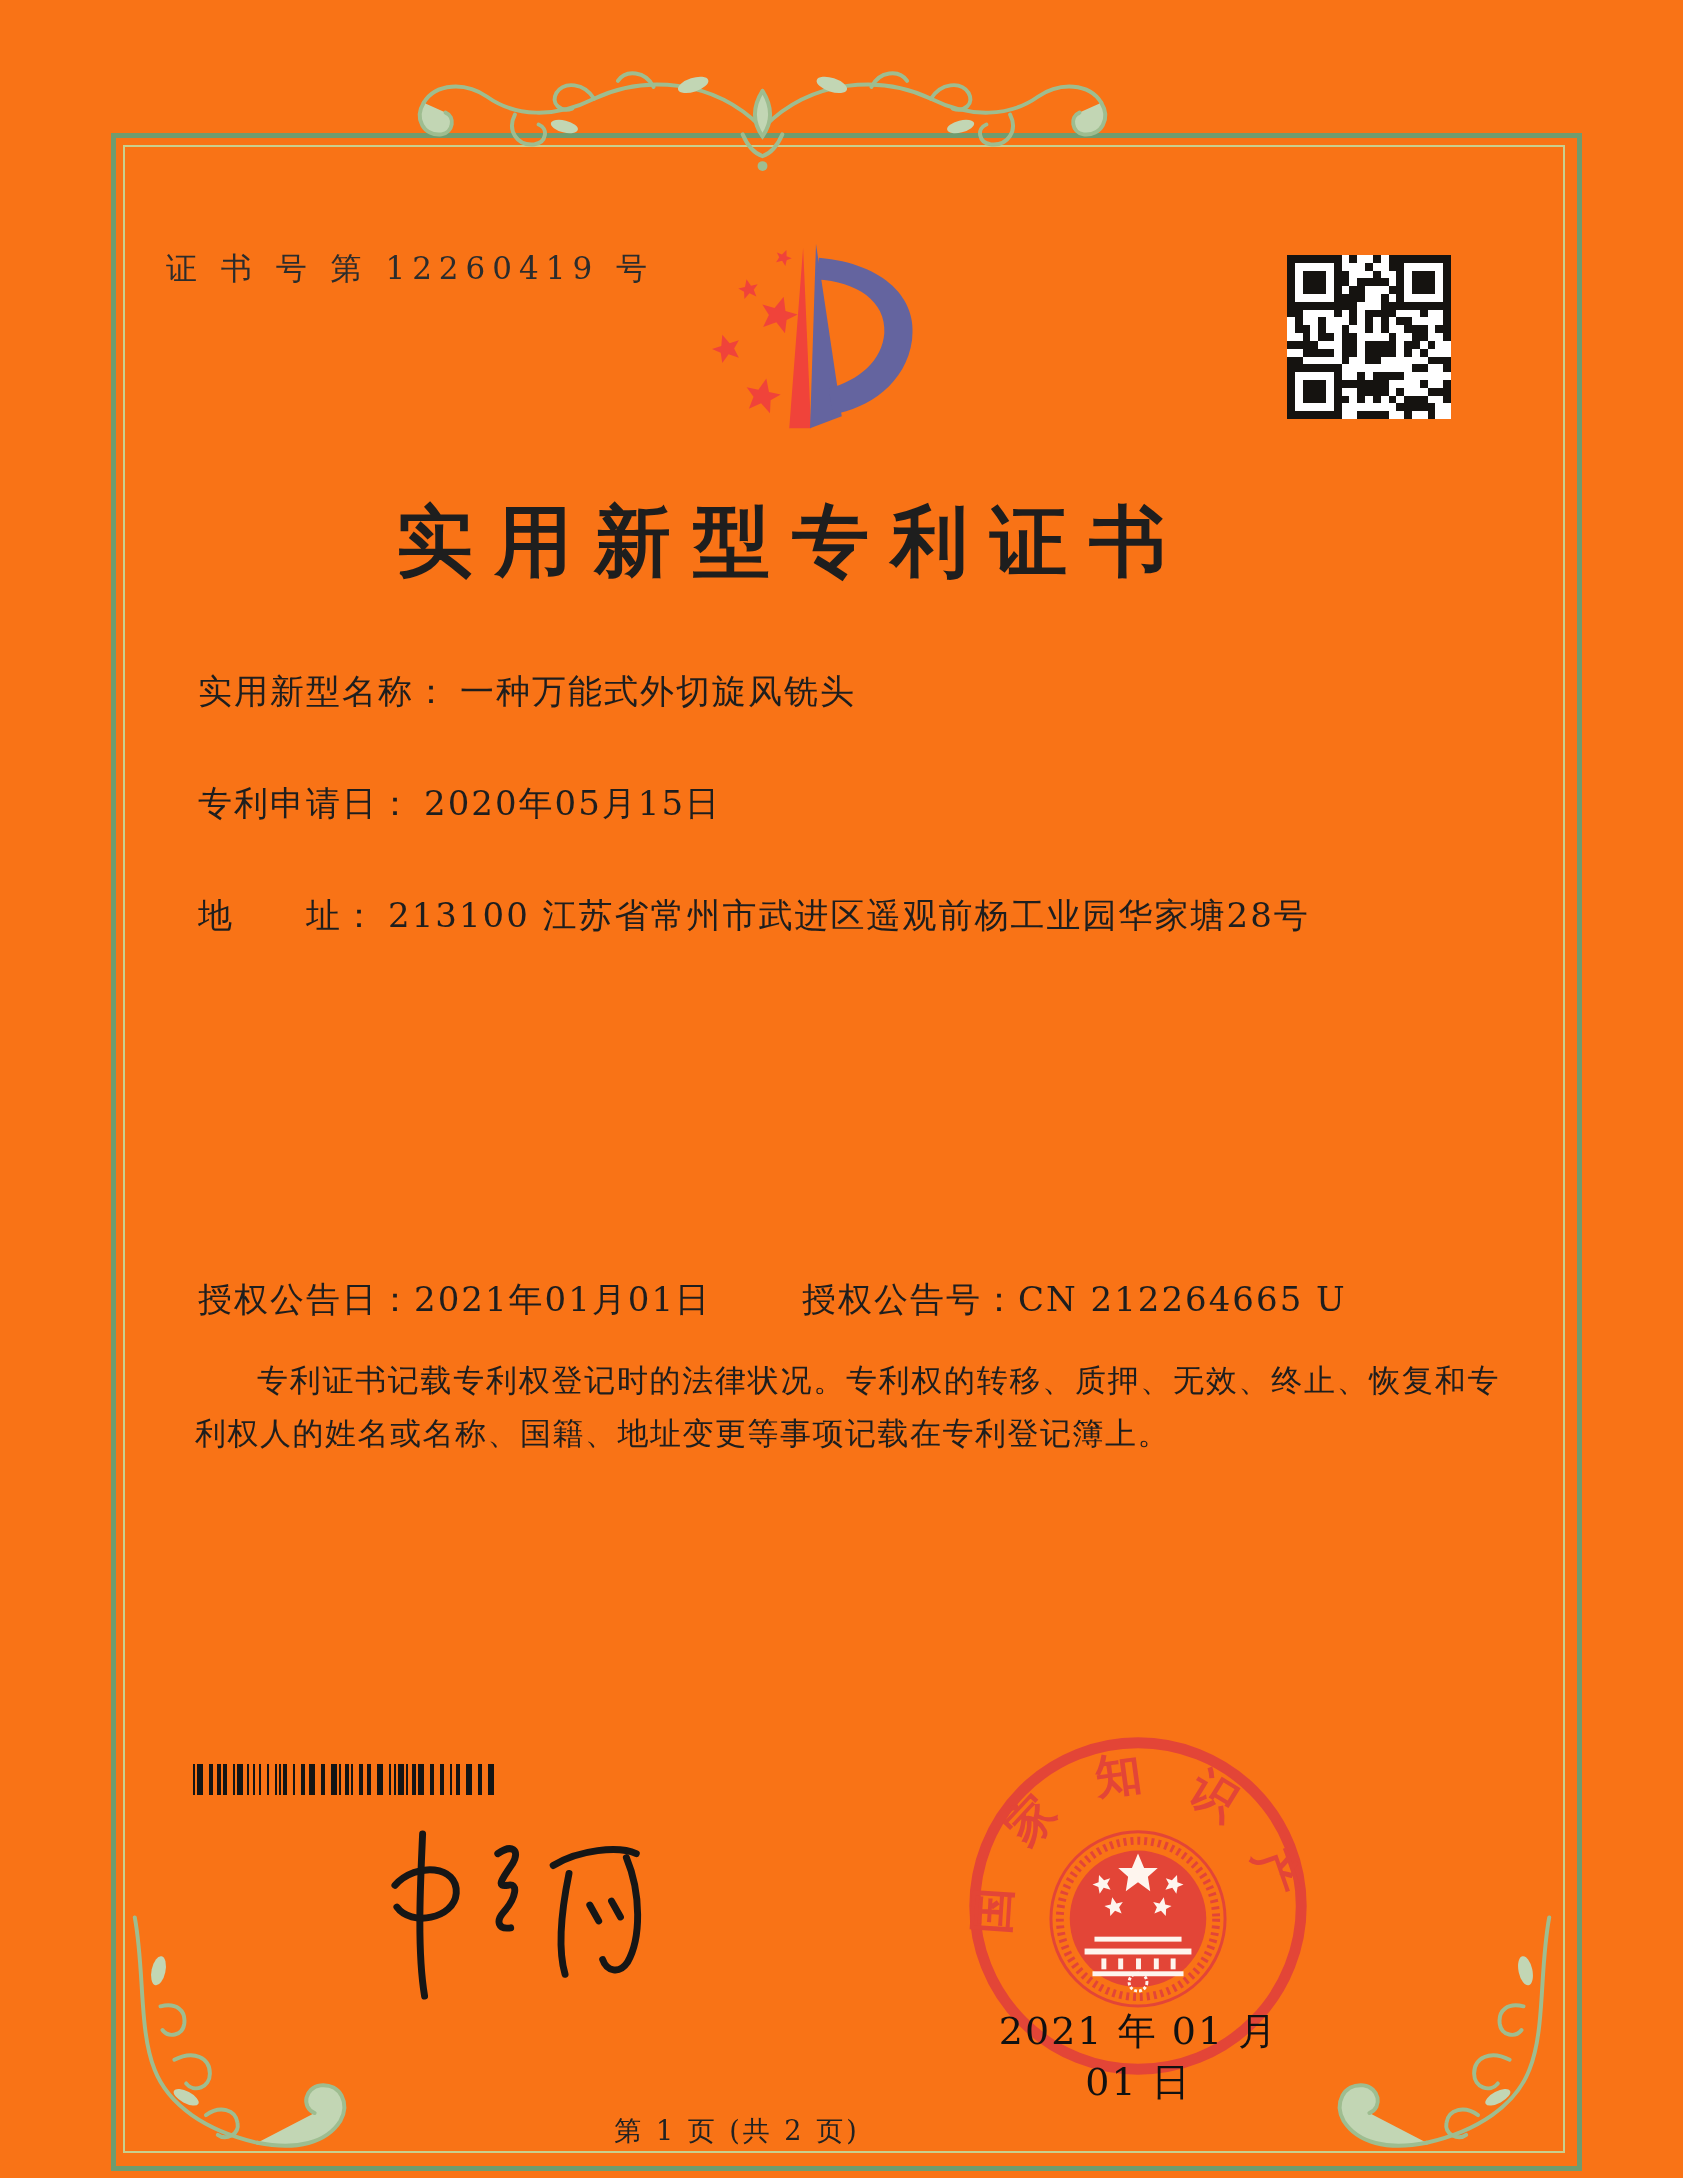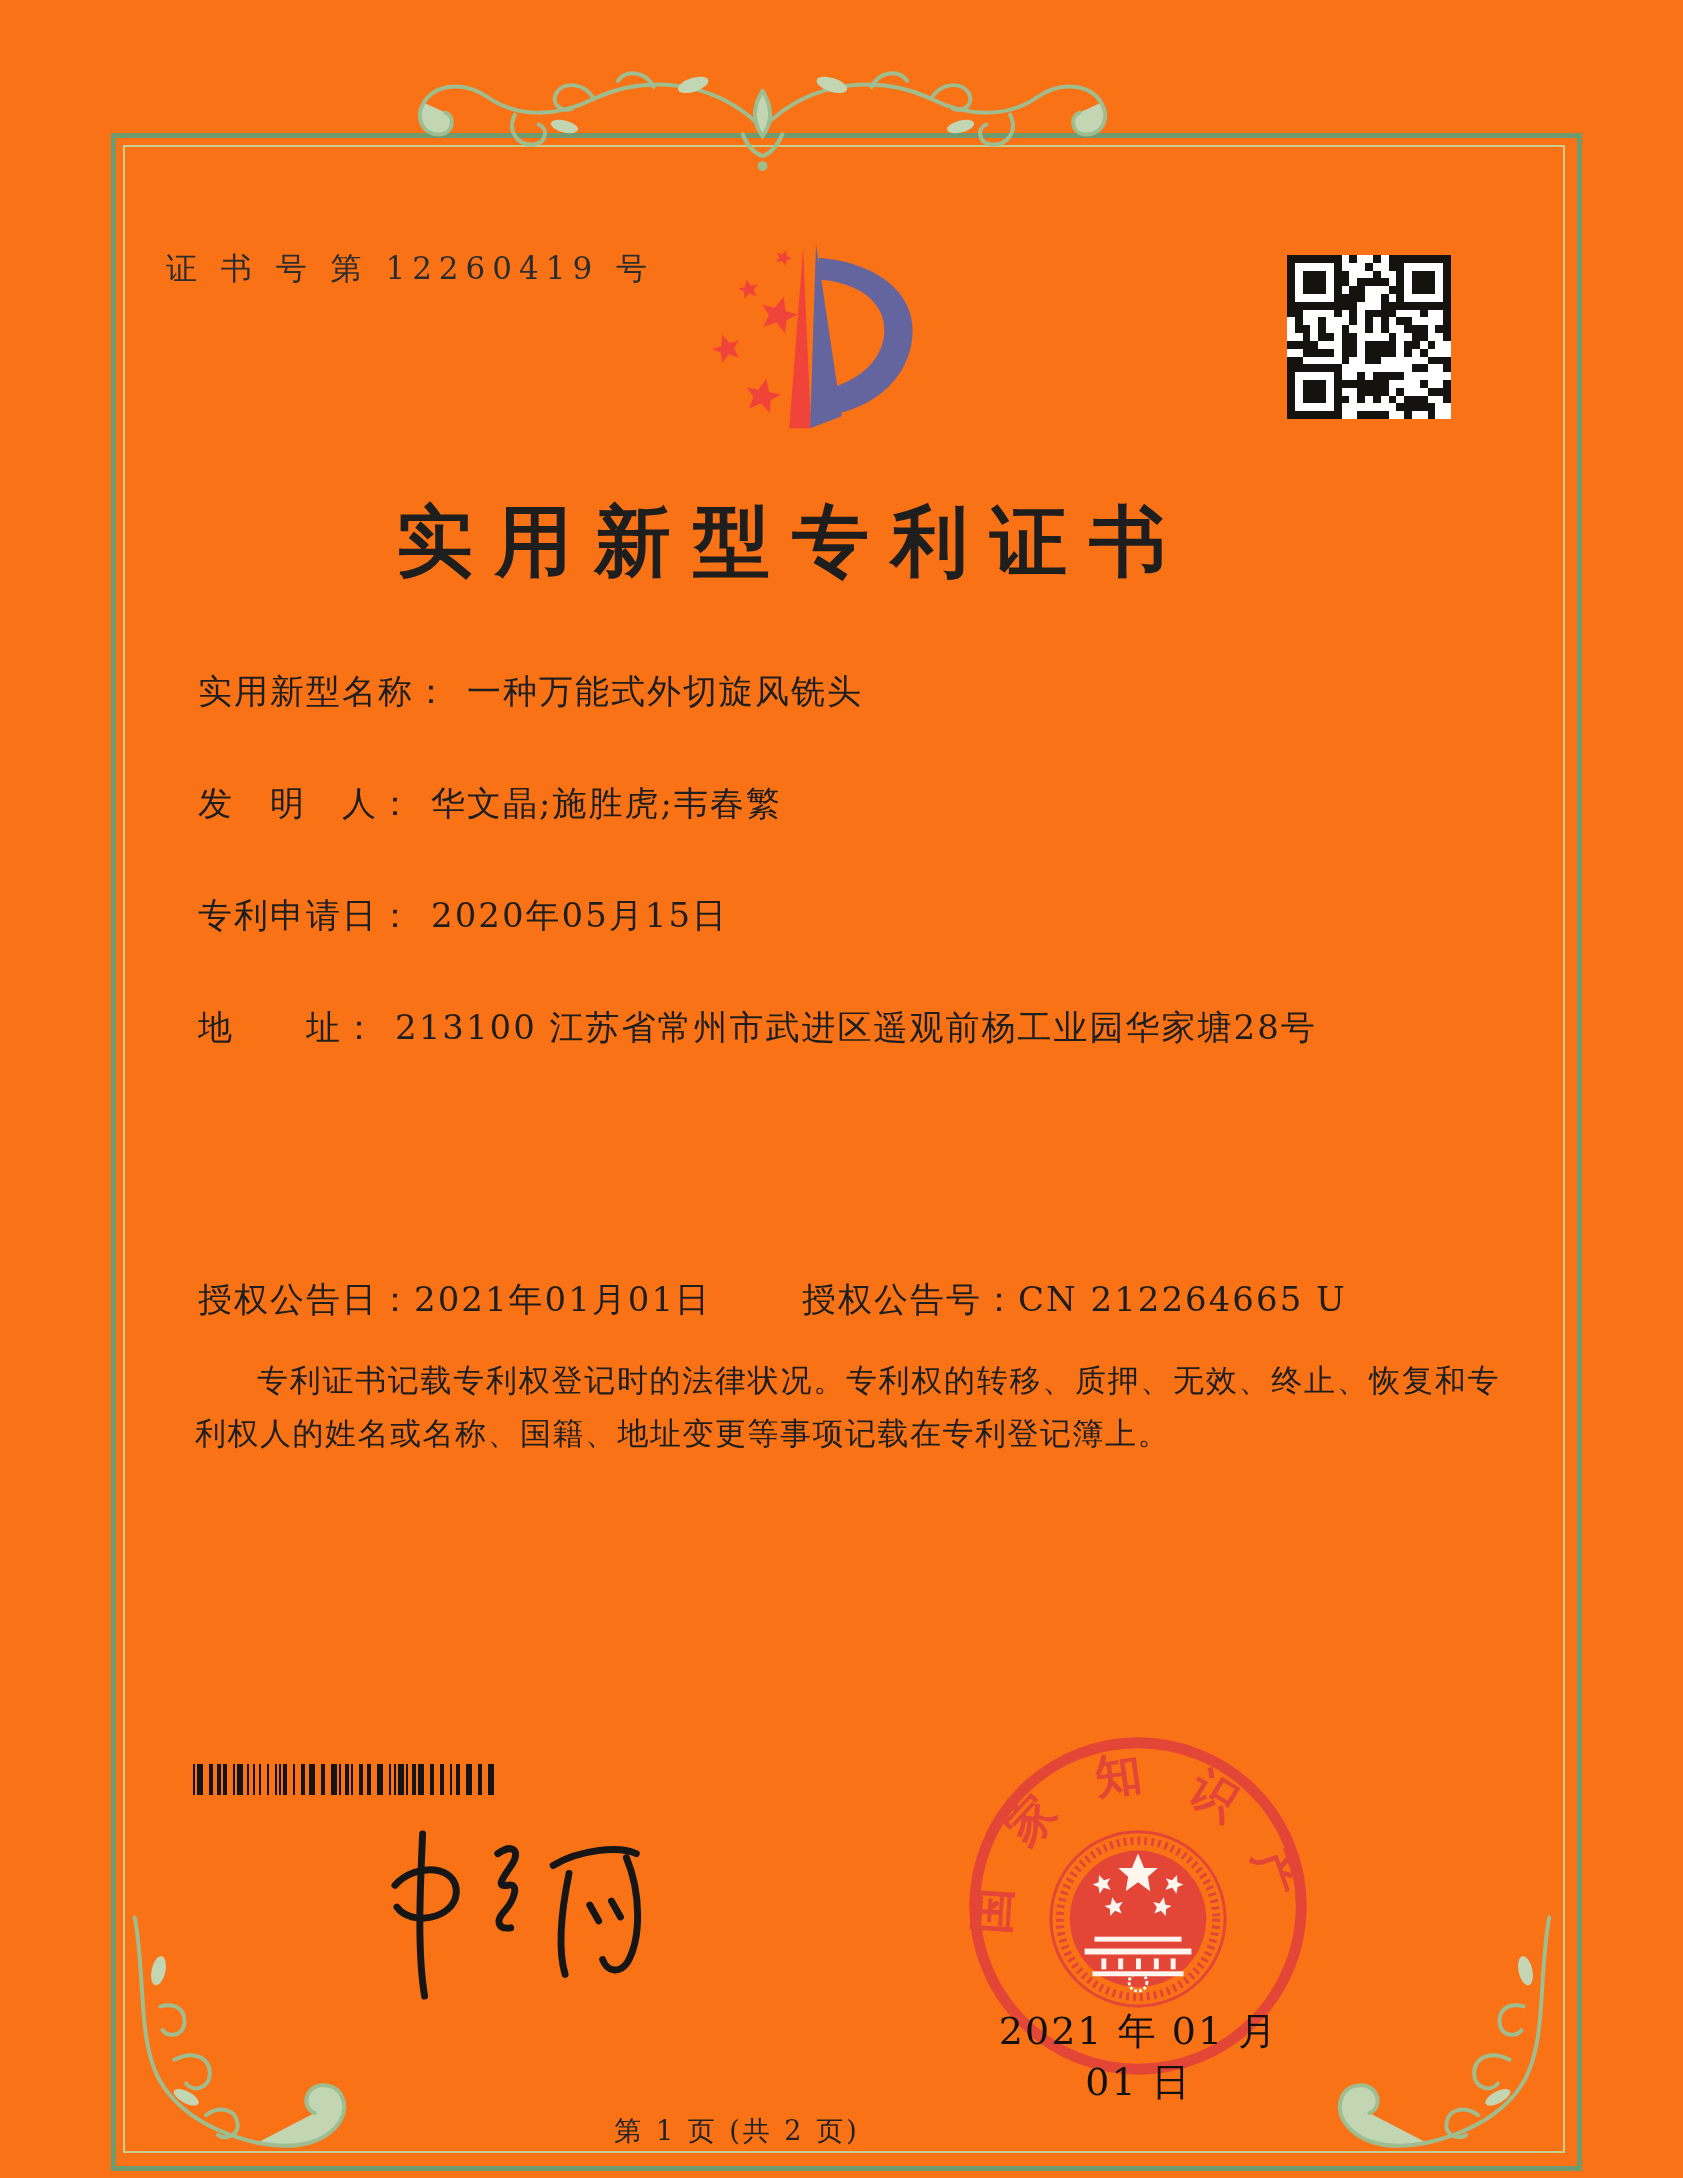--- a/index.html
+++ b/index.html
@@ -44,21 +44,21 @@
   .qm{background:#fff;} .qm.on{background:#151310;}
   .title{
     position:absolute; left:99px; top:491px; width:1386px; text-align:center;
     font-size:77px; font-weight:700; letter-spacing:22px; z-index:3; white-space:nowrap;
   }
   .fields{
     position:absolute; left:198px; top:669px; z-index:3;
     display:flex; flex-direction:column; gap:76px;
   }
   .field-row{font-size:34px; letter-spacing:2px; white-space:nowrap; height:36px;}
-  .field-row .lab{margin-right:17px;}
+  .field-row .lab{margin-right:10px;}
   .grant-row{position:absolute; top:1277px; left:0; width:1683px; z-index:3; font-size:34px; letter-spacing:2px;}
   .grant-left{position:absolute; left:198px; white-space:nowrap;}
   .grant-right{position:absolute; left:802px; white-space:nowrap;}
   .paras{
     position:absolute; left:195px; top:1354px; width:1305px; z-index:3;
     font-size:31px; line-height:53px; letter-spacing:1.5px; text-align:justify;
   }
   .paras p{margin:0; text-indent:2em;}
   .barcode{
     position:absolute; left:193px; top:1764px; width:305px; height:31px; z-index:3;
@@ -608,23 +608,20 @@
       <div class="qm on"></div>
       <div class="qm"></div>
       <div class="qm"></div>
     </div>
 
   <div class="title">实用新型专利证书</div>
 
   <div class="fields">
     <div class="field-row">
       <span class="lab">实用新型名称：</span><span class="val">一种万能式外切旋风铣头</span>
-    </div>
-    <div class="field-row">
-      <span class="lab">发　明　人：</span><span class="val">华文晶;施胜虎;韦春繁</span>
     </div>
     <div class="field-row">
       <span class="lab">专利申请日：</span><span class="val">2020年05月15日</span>
     </div>
     <div class="field-row">
       <span class="lab">地　　址：</span><span class="val">213100 江苏省常州市武进区遥观前杨工业园华家塘28号</span>
     </div>
   </div>
 
   <div class="grant-row">

